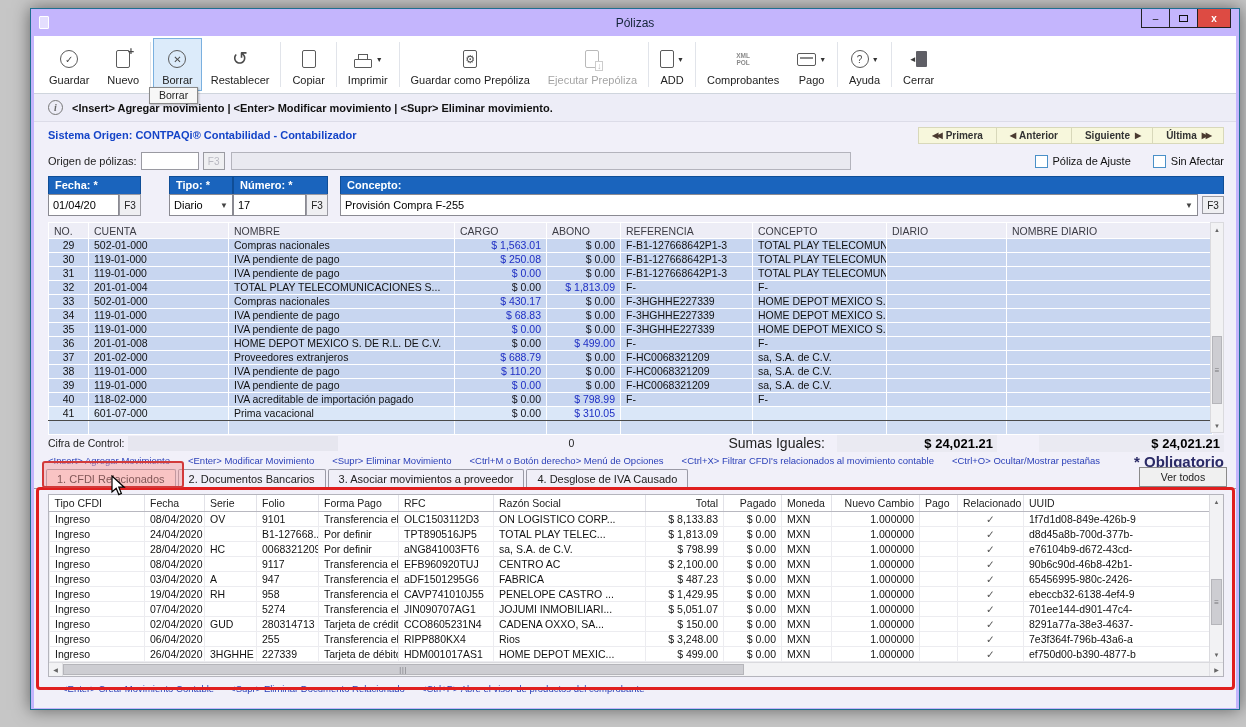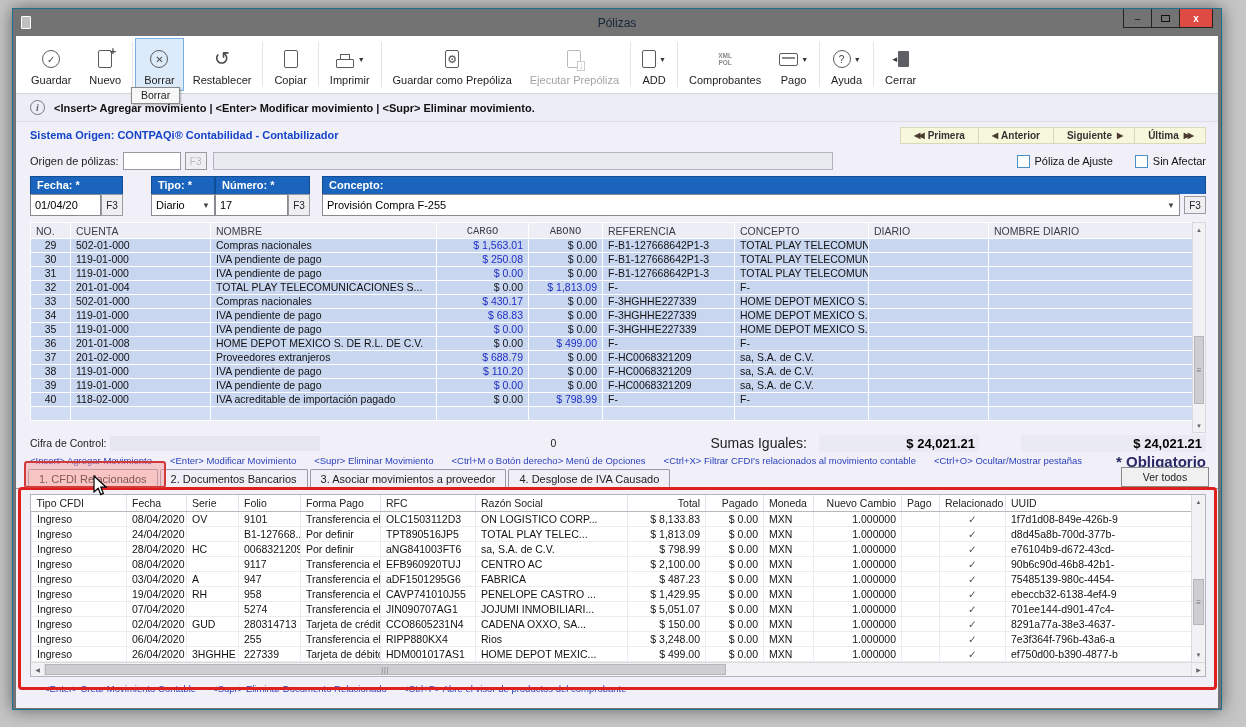--- a/index.html
+++ b/index.html
@@ -1,20 +1,20 @@
 <!DOCTYPE html>
 <html><head>
 <meta charset="utf-8">
 <style>
   * { margin:0; padding:0; box-sizing:border-box; }
   html,body { width:1246px; height:727px; font-family:"Liberation Sans", sans-serif; }
   body { background:#c6c6c6; position:relative; overflow:hidden; }
 
-  .window { position:absolute; left:12px; top:8px; width:1210px; height:702px;
-    background:#737373; border:1px solid #1f6f90; box-shadow:0 0 16px rgba(0,0,0,.5);
+  .window { position:absolute; left:30px; top:8px; width:1210px; height:702px;
+    background:#c4b5fd; border:1px solid #1f6f90; box-shadow:0 0 16px rgba(0,0,0,.5);
   }
   
   .titlebar { height:27px; display:flex; align-items:center; position:relative; }
   .title-doc { width:10px; height:13px; border:1px solid #fff; background:rgba(255,255,255,.55); margin-left:8px; border-radius:1px; }
   .title-text { position:absolute; left:0; right:0; text-align:center; font-size:12px; color:#15253a; }
   .win-controls { position:absolute; right:8px; top:0px; display:flex; }
   .wc { width:29px; height:19px; border:1px solid #222; border-top:none; display:flex; align-items:center; justify-content:center; font-size:10px; color:#111; margin-left:-1px; }
   .wc-close { background:#dd4b43; color:#fff; font-weight:bold; width:34px; }
   .wc-max i { display:block; width:9px; height:7px; border:1px solid #111; }
 
@@ -75,21 +75,21 @@
   .concepto-block { flex:1; margin-left:12px; display:flex; flex-direction:column; }
   .concepto-inrow { display:flex; height:22px; align-items:stretch; }
   .f3-side { align-self:center; margin-left:4px; }
 
   
   .grid-area { height:211px; margin:2px 12px 0 14px; position:relative; }
   table { border-collapse:collapse; table-layout:fixed; }
   .maintbl { width:calc(100% - 14px); font-size:10.5px; }
   .maintbl thead td { background:#ededf6; color:#3c3c44; padding:1px 5px; border:1px solid #fff; height:16px; white-space:nowrap; overflow:hidden; }
   .maintbl tbody td { background:#c8d6f0; border:1px solid #fff; padding:0 5px; height:14px; line-height:13px; white-space:nowrap; overflow:hidden; color:#111; }
-  .maintbl .num { text-align:center;font-family:Liberation Mono, monospace; }
+  .maintbl .num { text-align:left; }
   .maintbl .money-active { color:#1f2fc4; text-align:right; }
   .maintbl .money { text-align:right; color:#14141c; }
   .maintbl tr.selected td { background:#dae7f8; border-top:1px solid #4a4a4a; border-bottom:1px solid #4a4a4a; }
   .maintbl tr.emptyrow td { background:#cfdcf2; }
   .vscroll { position:absolute; right:0; top:0; bottom:0; width:14px; background:#f2f2f4; border:1px solid #dadade; display:block; }
   .vs-arrow { position:absolute; left:0; right:0; height:13px; display:flex; align-items:center; justify-content:center; font-size:6px; color:#666; }
   .vs-up { top:0; } .vs-down { bottom:0; }
   .vs-thumb { position:absolute; left:1px; right:1px; background:#cdcdd2; border:1px solid #b5b5ba; display:flex; align-items:center; justify-content:center; font-size:8px; color:#77777c; }
 
   .cifra-row { height:20px; display:flex; align-items:center; padding:0 12px 0 14px; font-size:10.5px; color:#222; }
@@ -486,20 +486,31 @@
               <td></td>
             </tr>
             <tr>
               <td style="text-align: center;">40</td>
               <td>118-02-000</td>
               <td>IVA acreditable de importación pagado</td>
               <td class="money">$ 0.00</td>
               <td class="money-active">$ 798.99</td>
               <td>F-</td>
               <td>F-</td>
+              <td></td>
+              <td></td>
+            </tr>
+            <tr class="selected">
+              <td style="text-align: center;">41</td>
+              <td>601-07-000</td>
+              <td>Prima vacacional</td>
+              <td class="money">$ 0.00</td>
+              <td class="money-active">$ 310.05</td>
+              <td></td>
+              <td></td>
               <td></td>
               <td></td>
             </tr>
             <tr class="emptyrow" style="height: 11px;">
               <td></td>
               <td></td>
               <td></td>
               <td></td>
               <td></td>
               <td></td>
@@ -651,21 +662,21 @@
                 <td>947</td>
                 <td>Transferencia ele...</td>
                 <td>aDF1501295G6</td>
                 <td>FABRICA</td>
                 <td class="r">$ 487.23</td>
                 <td class="r">$ 0.00</td>
                 <td>MXN</td>
                 <td class="r">1.000000</td>
                 <td></td>
                 <td class="c">✓</td>
-                <td>75485139-980c-4454-</td>
+                <td>65456995-980c-2426-</td>
               </tr>
               <tr>
                 <td>Ingreso</td>
                 <td>19/04/2020</td>
                 <td>RH</td>
                 <td>958</td>
                 <td>Transferencia ele...</td>
                 <td>CAVP741010J55</td>
                 <td>PENELOPE CASTRO ...</td>
                 <td class="r">$ 1,429.95</td>

